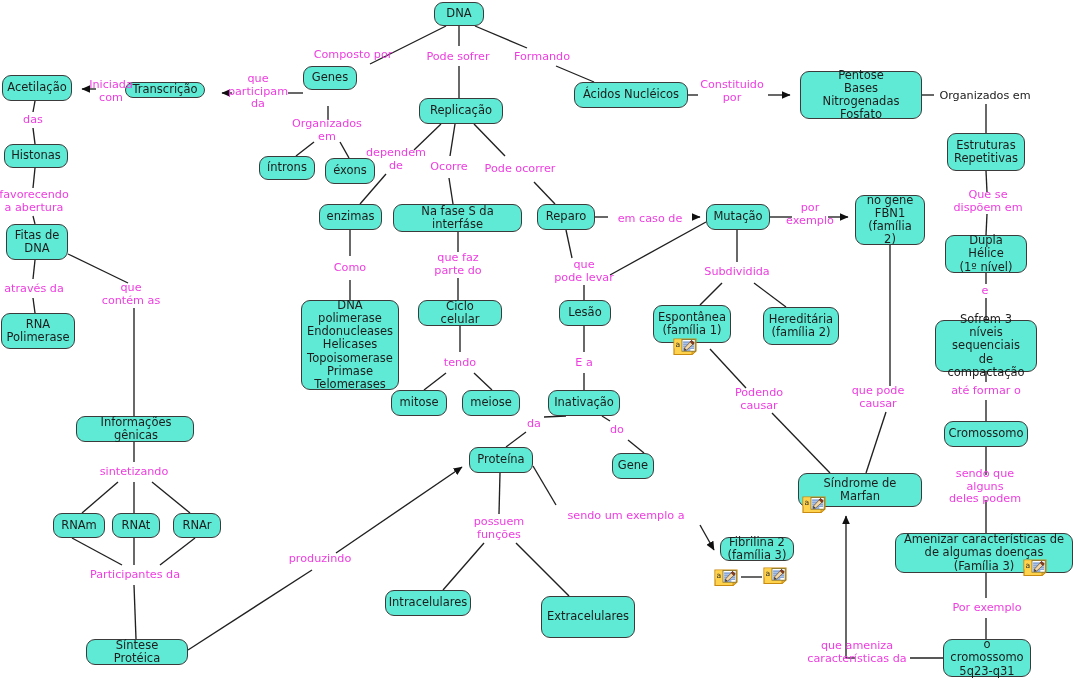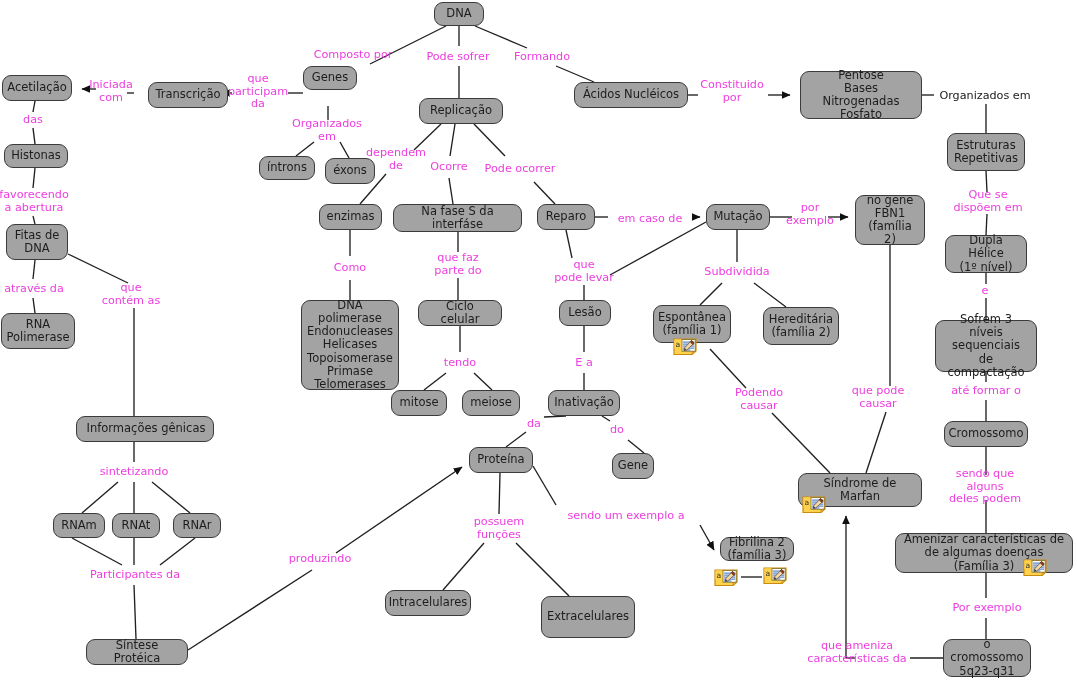--- a/index.html
+++ b/index.html
@@ -2,21 +2,21 @@
 <html><head>
 <meta charset="utf-8">
 <style>
   html,body{margin:0;padding:0;background:#ffffff;}
   body{font-family:"DejaVu Sans","Liberation Sans",sans-serif;}
   #stage{position:relative;width:1077px;height:681px;background:#ffffff;overflow:hidden;}
   #edges{position:absolute;left:0;top:0;width:1077px;height:681px;}
   .node{
     position:absolute;
     box-sizing:border-box;
-    background:#a3a3a3;
+    background:#5eead4;
     border:1.6px solid #3b3b3b;
     border-radius:9px;
     color:#1d1d1d;
     font-size:11.5px;
     line-height:13.2px;
     text-align:center;
     display:flex;
     align-items:center;
     justify-content:center;
     white-space:pre-line;
@@ -165,21 +165,21 @@
       <path d="M855,658 L846,658"></path>
       <path d="M846,658 L846,516" marker-end="url(#ah)"></path>
 
       <path d="M741,577 L762,577"></path>
     </g>
   </svg>
 
   <div id="nodes-layer">
       <div class="node" style="left: 434px; top: 2px; width: 50px; height: 24px;">DNA</div>
       <div class="node" style="left: 303px; top: 66px; width: 54px; height: 24px;">Genes</div>
-      <div class="node" style="left: 148px; top: 82px; width: 80px; height: 26px;">Transcrição</div>
+      <div class="node" style="left: 125px; top: 82px; width: 80px; height: 16px;">Transcrição</div>
       <div class="node" style="left: 2px; top: 75px; width: 70px; height: 26px;">Acetilação</div>
       <div class="node" style="left: 4px; top: 144px; width: 64px; height: 24px;">Histonas</div>
       <div class="node" style="left: 6px; top: 224px; width: 62px; height: 36px;">Fitas de
 DNA</div>
       <div class="node" style="left: 1px; top: 313px; width: 74px; height: 36px;">RNA
 Polimerase</div>
       <div class="node" style="left: 259px; top: 156px; width: 56px; height: 24px;">íntrons</div>
       <div class="node" style="left: 325px; top: 158px; width: 50px; height: 26px;">éxons</div>
       <div class="node" style="left: 419px; top: 98px; width: 84px; height: 26px;">Replicação</div>
       <div class="node" style="left: 319px; top: 204px; width: 63px; height: 26px;">enzimas</div>
@@ -193,21 +193,21 @@
 Telomerases</div>
       <div class="node" style="left: 418px; top: 300px; width: 84px; height: 26px;">Ciclo celular</div>
       <div class="node" style="left: 391px; top: 390px; width: 56px; height: 26px;">mitose</div>
       <div class="node" style="left: 462px; top: 390px; width: 58px; height: 26px;">meiose</div>
       <div class="node" style="left: 559px; top: 300px; width: 52px; height: 26px;">Lesão</div>
       <div class="node" style="left: 548px; top: 390px; width: 72px; height: 26px;">Inativação</div>
       <div class="node" style="left: 469px; top: 447px; width: 64px; height: 26px;">Proteína</div>
       <div class="node" style="left: 612px; top: 453px; width: 42px; height: 26px;">Gene</div>
       <div class="node" style="left: 385px; top: 590px; width: 86px; height: 26px;">Intracelulares</div>
       <div class="node" style="left: 541px; top: 596px; width: 94px; height: 42px;">Extracelulares</div>
-      <div class="node" style="left: 76px; top: 416px; width: 138px; height: 26px; padding-left: 8px;">Informações gênicas</div>
+      <div class="node" style="left: 76px; top: 416px; width: 118px; height: 26px; padding-left: 8px;">Informações gênicas</div>
       <div class="node" style="left: 53px; top: 513px; width: 52px; height: 25px;">RNAm</div>
       <div class="node" style="left: 112px; top: 513px; width: 48px; height: 25px;">RNAt</div>
       <div class="node" style="left: 173px; top: 513px; width: 48px; height: 25px;">RNAr</div>
       <div class="node" style="left: 86px; top: 639px; width: 102px; height: 26px;">Síntese Protéica</div>
       <div class="node" style="left: 574px; top: 82px; width: 114px; height: 26px;">Ácidos Nucléicos</div>
       <div class="node" style="left: 800px; top: 71px; width: 122px; height: 48px;">Pentose
 Bases Nitrogenadas
 Fosfato</div>
       <div class="node" style="left: 947px; top: 133px; width: 78px; height: 38px;">Estruturas
 Repetitivas</div>

